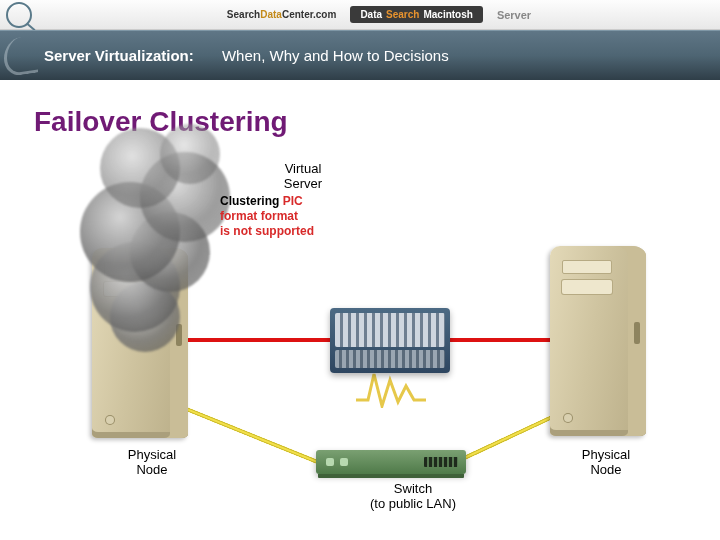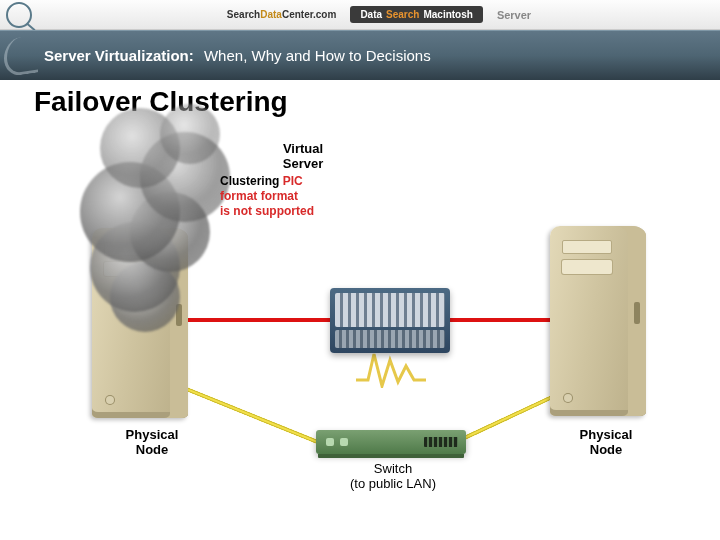--- a/index.html
+++ b/index.html
@@ -51,34 +51,34 @@
     border-top: 1px solid #7f97a6;
   }
   .sub-banner .swoosh {
     position: absolute; left: 4px; top: 6px;
     width: 34px; height: 38px;
     border: 3px solid #b8c5cd; border-right: none; border-top: none;
     border-radius: 50% 0 0 50%;
     transform: skewY(-8deg);
     opacity: .5;
   }
-  .sub-banner strong { font-weight: bold; margin-right: 6px; }
+  .sub-banner strong { font-weight: bold; margin-right: 24px; }
 
   
   .slide-title {
     font-family: Verdana, sans-serif;
     font-size: 28px;
-    color: #000000;
-    padding: 6px 0 0 34px;
+    color: #701a75;
+    padding: 26px 0 0 34px;
   }
 
   .stage { position: relative; width: 720px; height: 410px; }
 
   
-  .lbl { position: absolute; font-size: 13px; font-weight: bold; text-align: center; line-height: 1.15; color: #000; }
+  .lbl { position: absolute; font-size: 13px; font-weight: normal; text-align: center; line-height: 1.15; color: #000; }
 
   
   .tower {
     position: absolute; width: 96px; height: 190px;
     background: linear-gradient(100deg,#e3d9b8 0%, #cfc4a0 45%, #b8ac86 100%);
     border-radius: 10px 14px 6px 6px / 10px 10px 4px 4px;
     box-shadow: -2px 2px 4px rgba(0,0,0,.25), inset -18px 0 0 #c9bd97, inset 0 -6px 0 #aa9f7c;
   }
   .tower::before { 
     content:""; position:absolute; right:6px; top:76px; width:6px; height:22px;
@@ -218,16 +218,16 @@
     <span class="r">format format</span><br>
     <span class="r">is not supported</span>
   </div>
 
   <div class="lbl" style="left:268px; top:24px; width:70px; white-space:pre;">Virtual
 Server</div>
   <div class="lbl" style="left:112px; top:310px; width:80px; white-space:pre;">Physical
 Node</div>
   <div class="lbl" style="left:566px; top:310px; width:80px; white-space:pre;">Physical
 Node</div>
-  <div class="lbl" style="left:328px; top:344px; width:130px; white-space:pre; font-weight:normal;">Switch
+  <div class="lbl" style="left:348px; top:344px; width:130px; white-space:pre; font-weight:normal;">Switch
 (to public LAN)</div>
 
 </div>
 
 </body></html>

